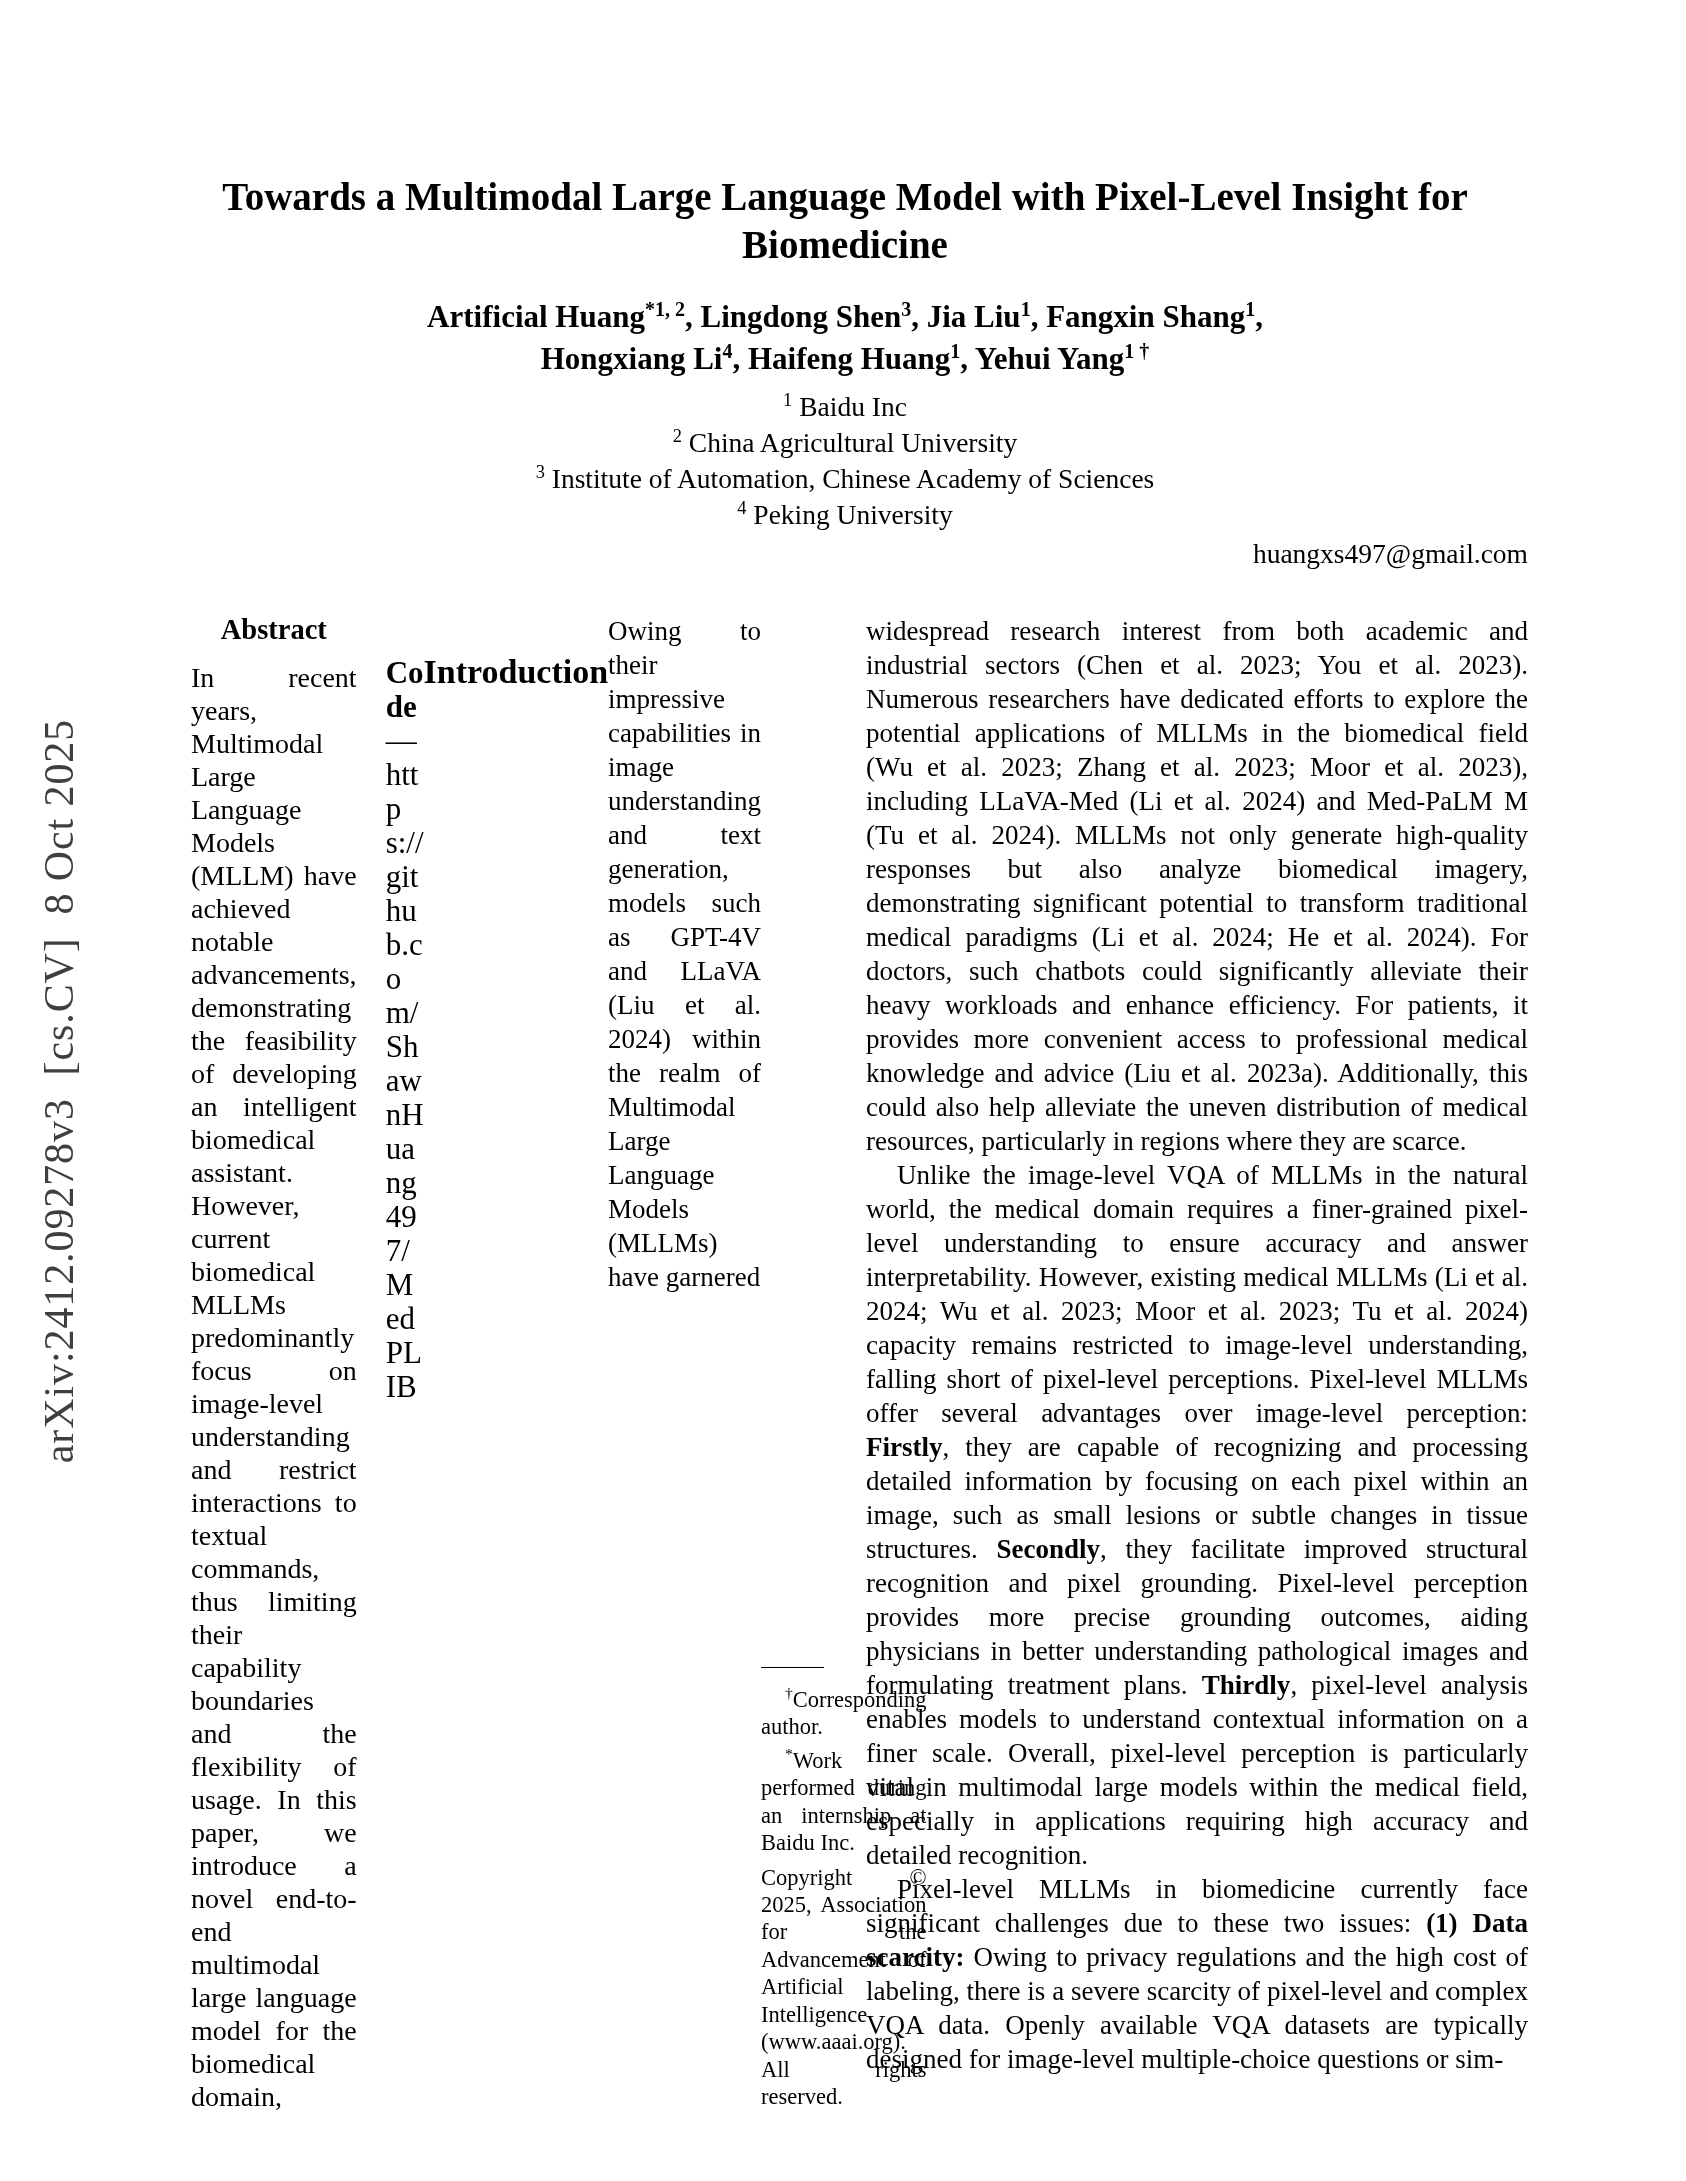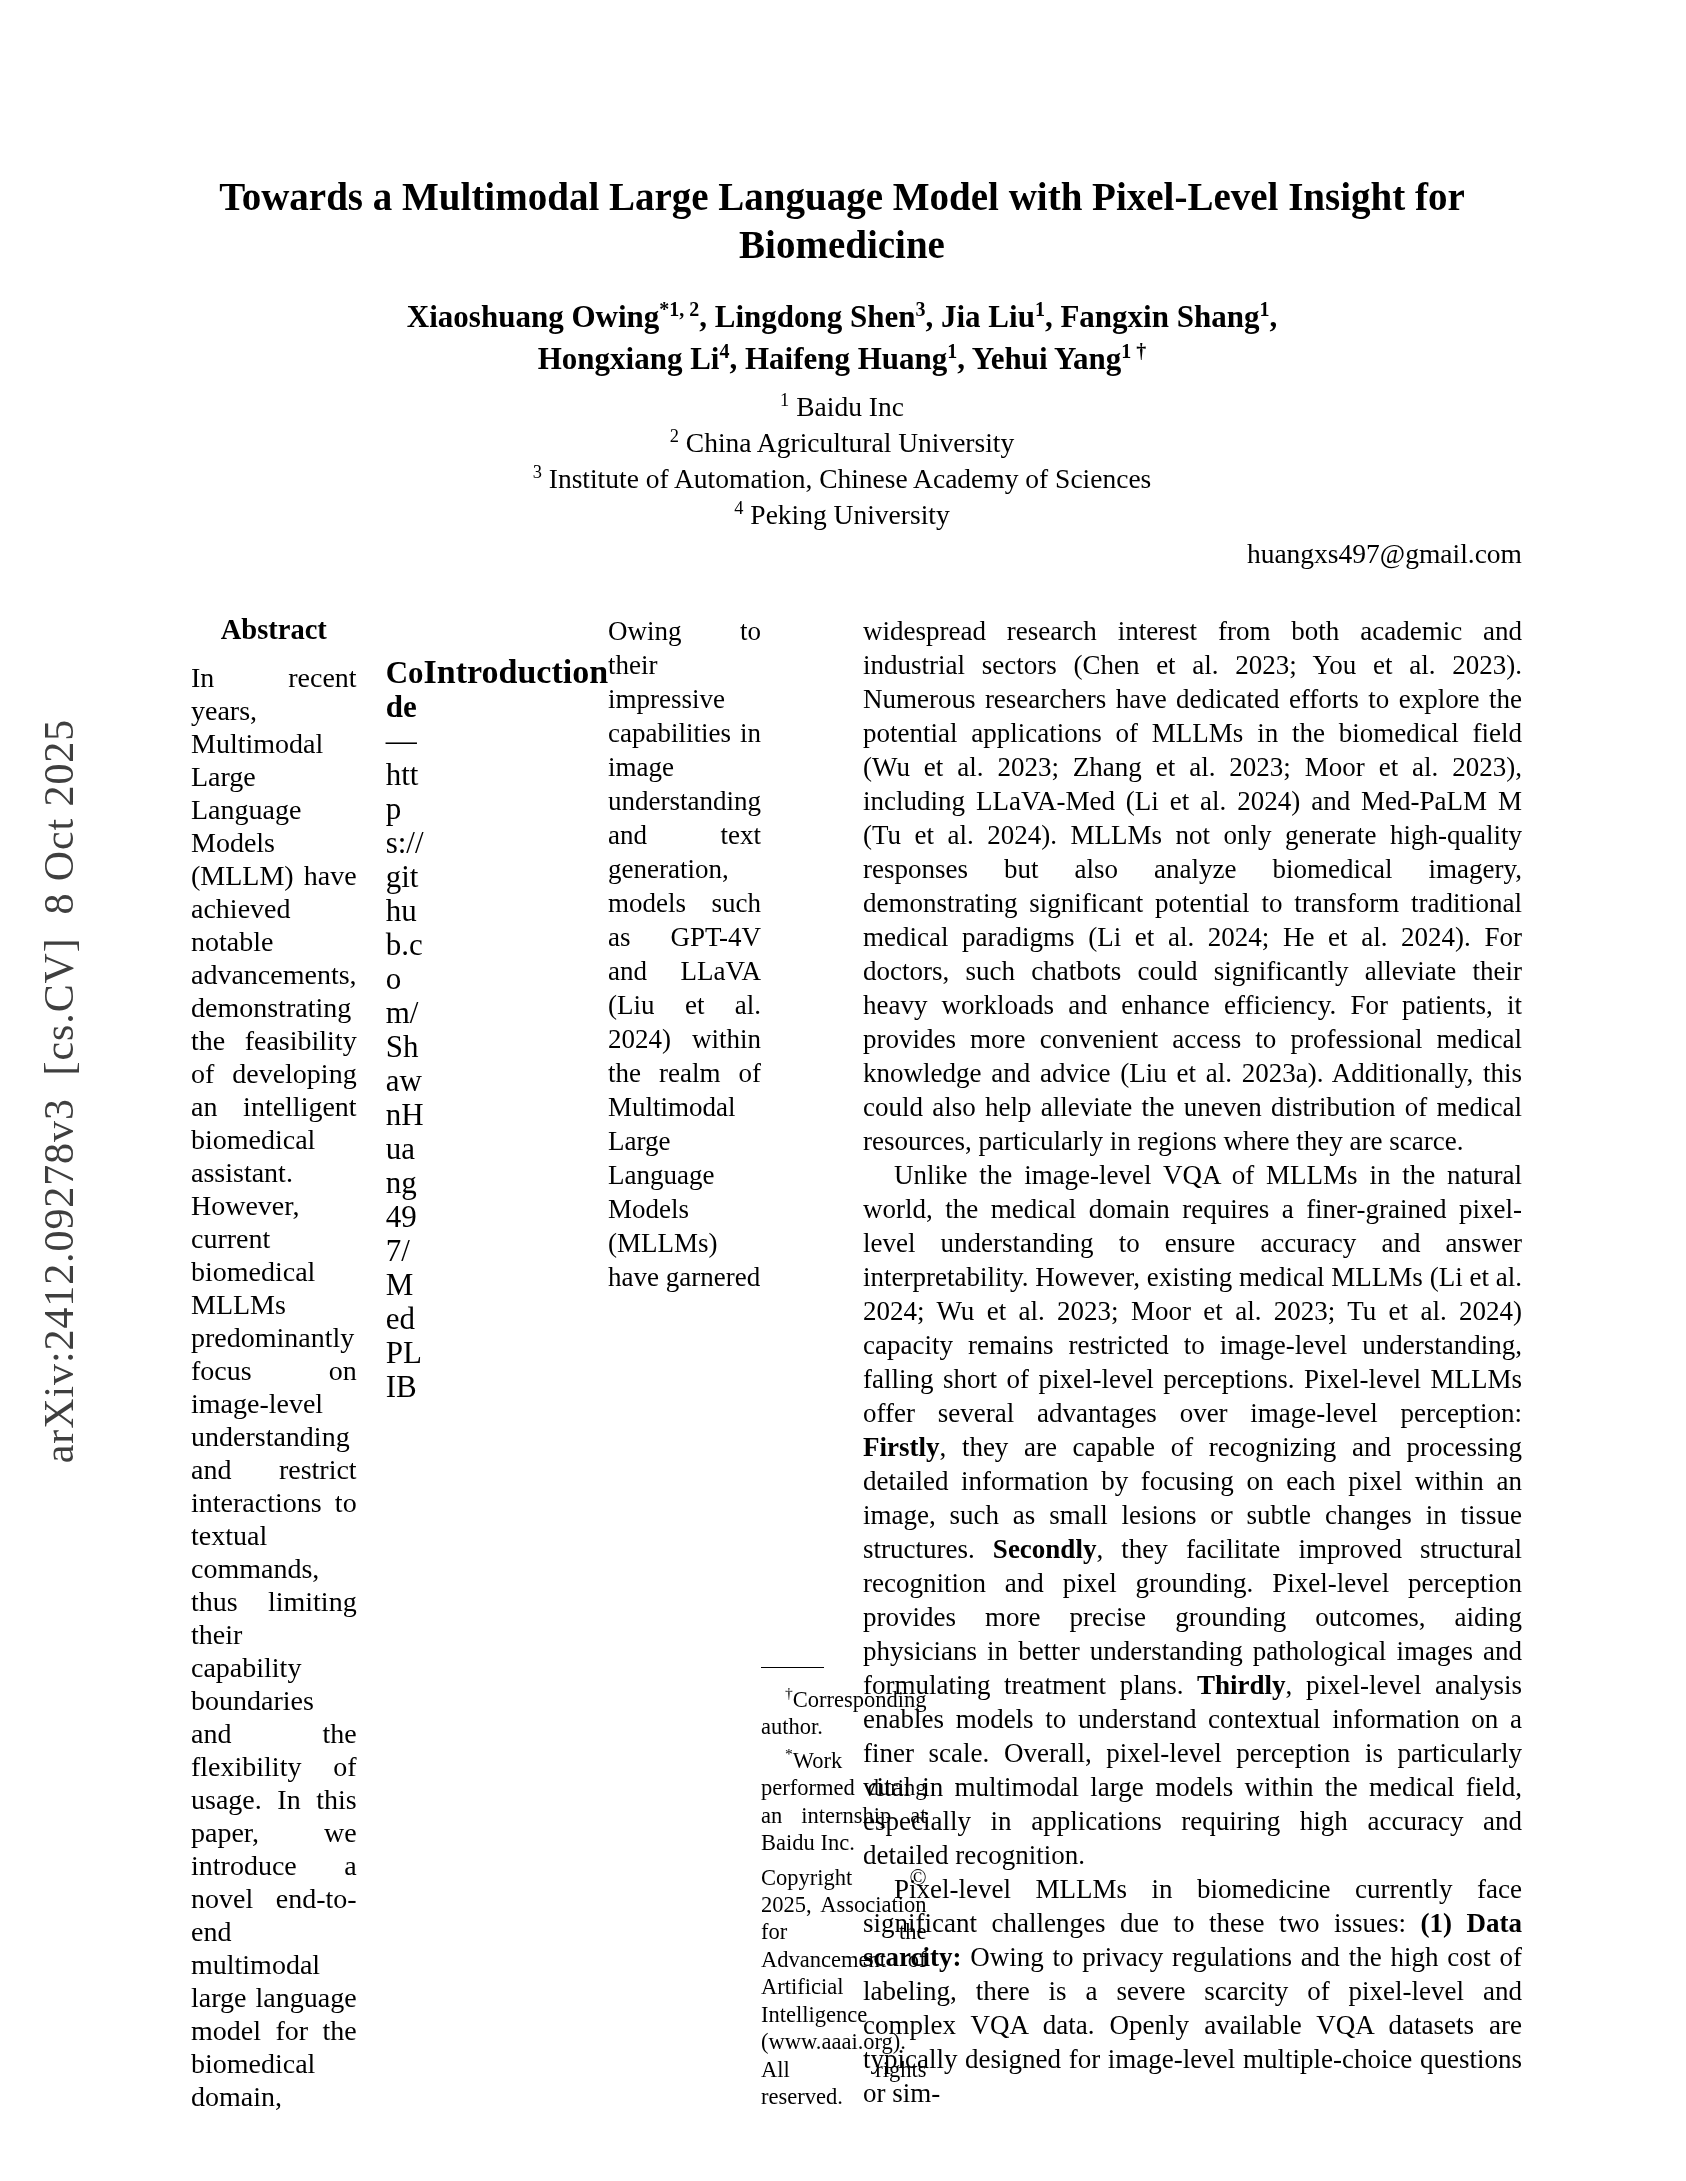--- a/index.html
+++ b/index.html
@@ -19,21 +19,21 @@
     transform: translateY(-50%) rotate(180deg);
     writing-mode: vertical-rl;
     font-size: 42px;
     letter-spacing: 0.9px;
     color: #3f3f3f;
     white-space: pre;
   }
   .content {
     position: absolute;
     left: 162px;
-    right: 164px;
+    right: 158px;
     top: 173px;
   }
   .paper-title {
     width: 1350px;
     margin: 0 auto;
     font-size: 39px;
     line-height: 1.22;
     font-weight: bold;
     text-align: center;
   }
@@ -119,21 +119,21 @@
 <div class="page">
 
   <div class="watermark">arXiv:2412.09278v3  [cs.CV]  8 Oct 2025</div>
 
   <div class="content">
 
     <h1 class="paper-title">Towards a Multimodal Large Language Model with Pixel-Level Insight for Biomedicine</h1>
 
     <div class="author-block">
       <div class="author-line">
-        <span>Xiaoshuang Owing</span><sup>*1, 2</sup><span>, </span>
+        <span>Artificial Huang</span><sup>*1, 2</sup><span>, </span>
         <span>Lingdong Shen</span><sup>3</sup><span>, </span>
         <span>Jia Liu</span><sup>1</sup><span>, </span>
         <span>Fangxin Shang</span><sup>1</sup><span>,</span>
       </div>
       <div class="author-line">
         <span>Hongxiang Li</span><sup>4</sup><span>, </span>
         <span>Haifeng Huang</span><sup>1</sup><span>, </span>
         <span>Yehui Yang</span><sup>1 †</sup><span></span>
       </div>
     </div>

